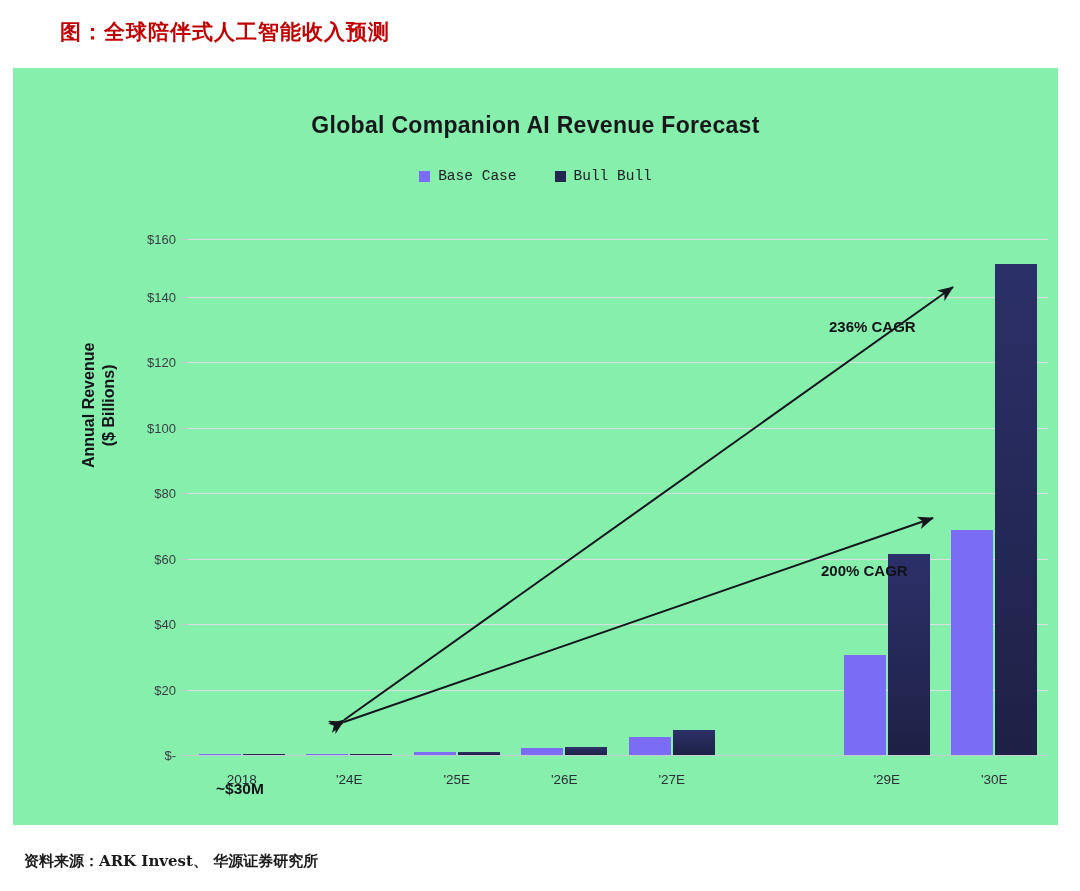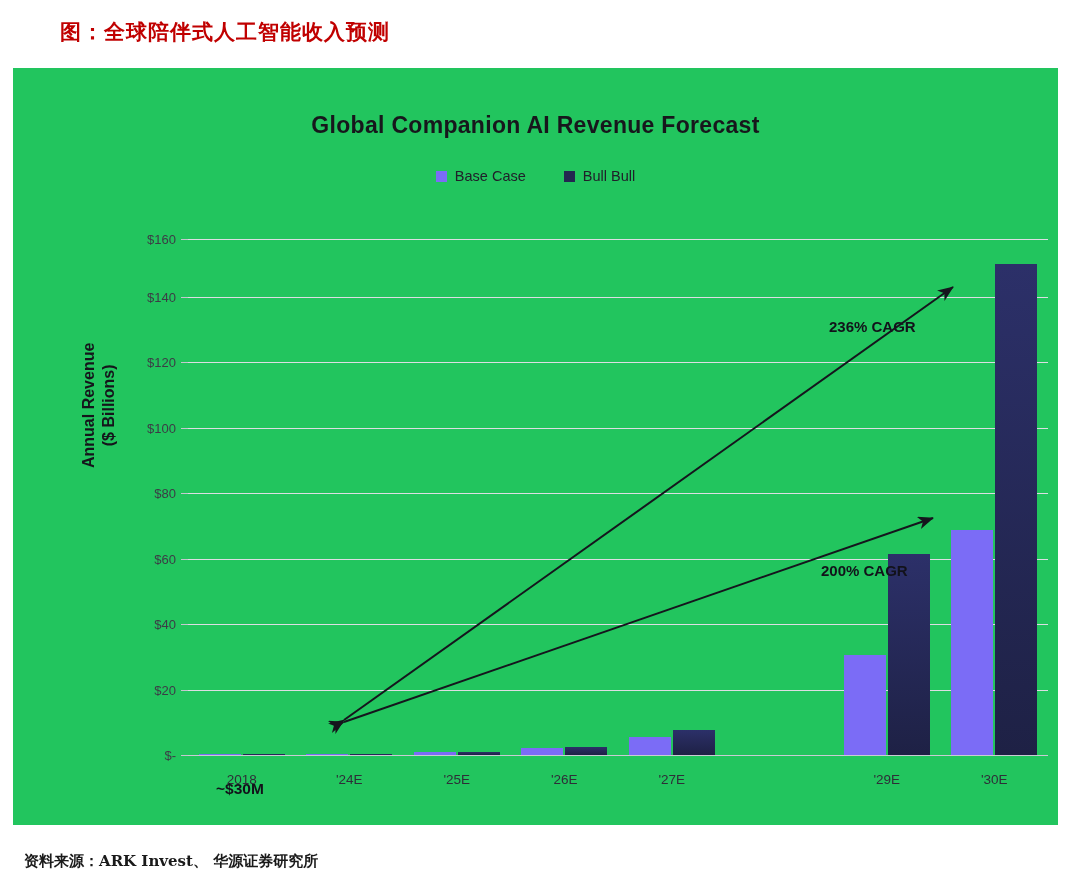--- a/index.html
+++ b/index.html
@@ -54,20 +54,21 @@
   
   #legend {
     position: absolute;
     left: 0;
     right: 0;
     top: 100px;
     display: flex;
     justify-content: center;
     align-items: center;
     gap: 38px;
+    font-family: Liberation Mono, monospace;
   }
   .legend-item {
     display: flex;
     align-items: center;
     gap: 8px;
     font-size: 14.5px;
     color: #20202A;
   }
   .legend-swatch {
     width: 11px;
@@ -193,21 +194,21 @@
     font-size: 15px;
     color: #1A1A1A;
     white-space: nowrap;
   }
 </style>
 </head>
 <body>
 
 <div id="report-header" style="color: rgb(192, 0, 0);">图：全球陪伴式人工智能收入预测</div>
 
-<div id="chart-panel" style="background: #22c55e;">
+<div id="chart-panel" style="background: #86efac;">
 
   <div id="chart-title">Global Companion AI Revenue Forecast</div>
 
   <div id="legend">
     <div class="legend-item">
       <span class="legend-swatch" style="background: rgb(123, 108, 246);"></span>
       <span>Base Case</span>
     </div>
     <div class="legend-item">
       <span class="legend-swatch" style="background: rgb(35, 39, 80);"></span>

